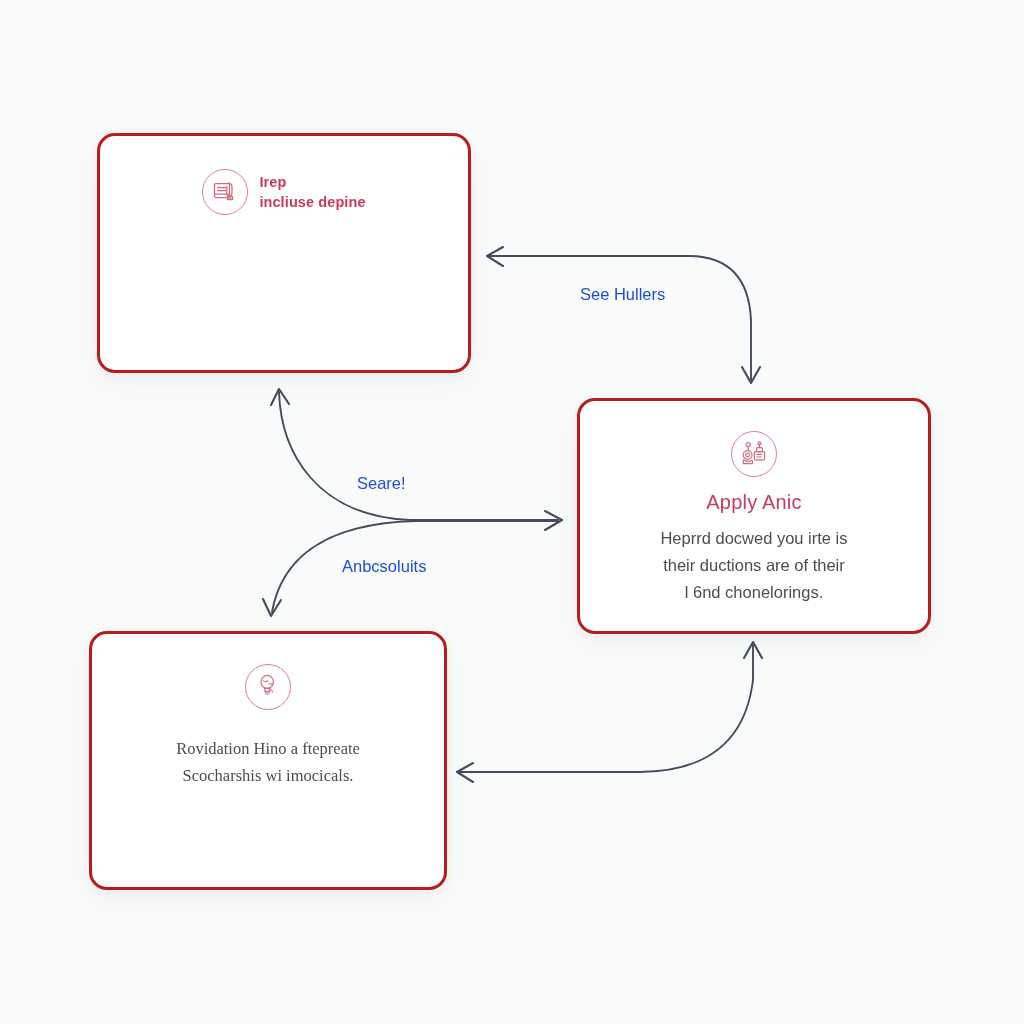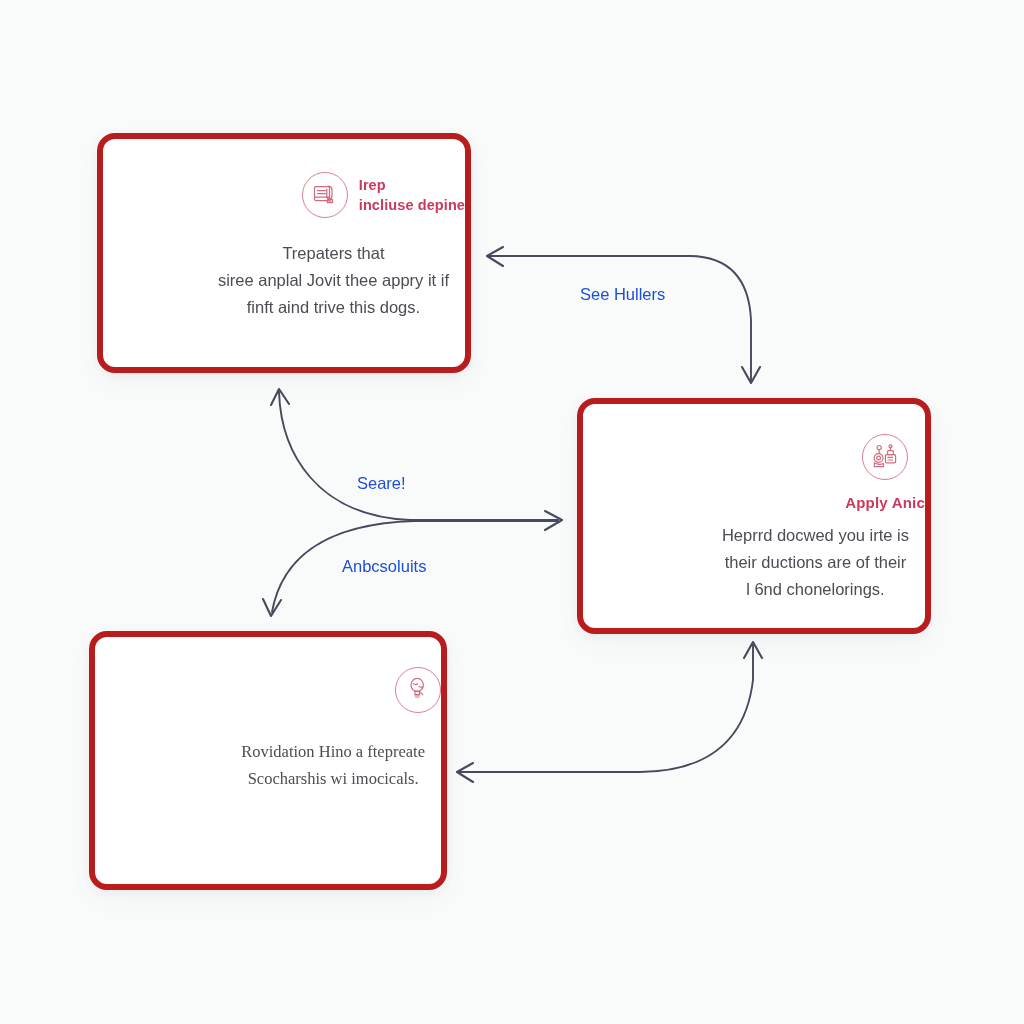--- a/index.html
+++ b/index.html
@@ -26,28 +26,28 @@
     left: 0;
     top: 0;
     width: 1024px;
     height: 1024px;
     pointer-events: none;
   }
   
   .card {
     position: absolute;
     background: #ffffff;
-    border: 6px solid #b91c1c;
+    border: 3px solid #b91c1c;
     border-radius: 18px;
     box-shadow: 0 2px 10px rgba(60,70,90,0.055),
                 0 10px 26px rgba(60,70,90,0.045);
     box-sizing: border-box;
     display: flex;
     flex-direction: column;
-    align-items: flex-end;
+    align-items: center;
   }
   .card-1 { left: 97px;  top: 133px; width: 374px; height: 240px; }
   .card-2 { left: 577px; top: 398px; width: 354px; height: 236px; }
   .card-3 { left: 89px;  top: 631px; width: 358px; height: 259px; font-family: Liberation Serif, serif; }
 
   
   .head-inline {
     display: flex;
     align-items: center;
     gap: 11px;
@@ -76,22 +76,22 @@
     color: #cb3a5c;
     font-size: 14.5px;
     font-weight: bold;
     line-height: 1.38;
     letter-spacing: 0.1px;
     white-space: pre-line;
     text-align: left;
   }
   .title-center {
     color: #cb3a5c;
-    font-size: 15px;
-    font-weight: bold;
+    font-size: 20px;
+    font-weight: normal;
     letter-spacing: 0.2px;
     margin-top: 14px;
     text-align: center;
   }
 
   .body-text {
     color: #4a4d53;
     font-size: 16.5px;
     line-height: 1.63;
     text-align: center;
@@ -169,23 +169,20 @@
             <line x1="4.5" y1="17" x2="19.5" y2="17"></line>
             <path d="M 18 6 q 4 0 4 4 l 0 6 q 0 3 -2.6 3 q -2.6 0 -2.6 -3 l 0 -7"></path>
             <path d="M 17.5 19.5 l 5 0 l 0 3.2 l -5 0 z"></path>
             <path d="M 19.2 21 l 1.6 0"></path>
           </g>
         </svg>
       </span>
       <span class="title-inline">Irep
 incliuse depine</span>
     </div>
-    <div class="body-text">Trepaters that
-siree anplal Jovit thee appry it if
-finft aind trive this dogs.</div>
   </div>
 
   <div class="card card-2">
     <div class="head-stack">
       <span class="icon-circle">
         <svg width="32" height="32" viewBox="0 0 32 32">
           <g fill="none" stroke="#cf6d80" stroke-width="1.2" stroke-linecap="round" stroke-linejoin="round">
             <circle cx="10.2" cy="6.6" r="2.1"></circle>
             <path d="M 10.2 8.7 l 0 3.2"></path>
             <circle cx="9.6" cy="17" r="4.4"></circle>

